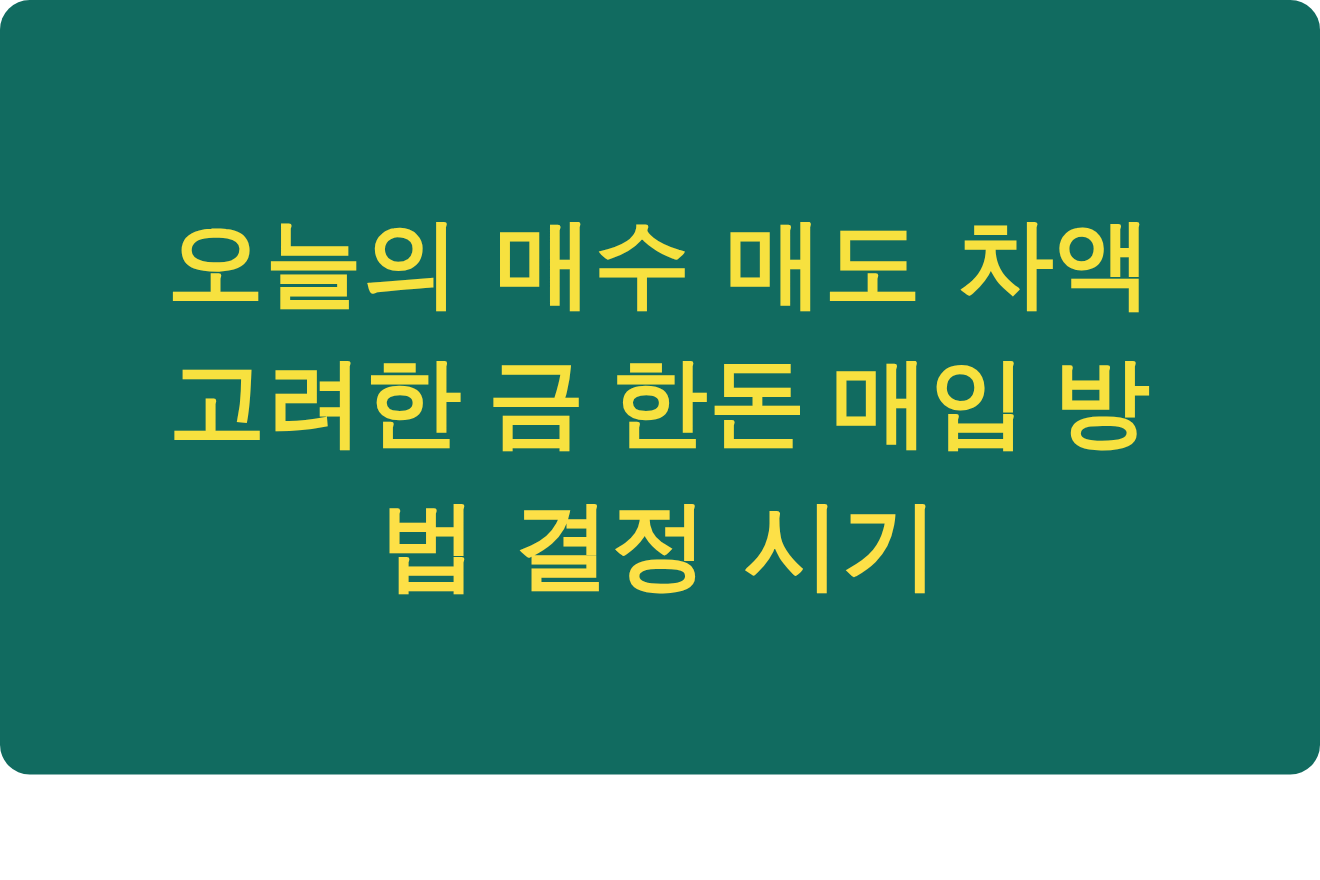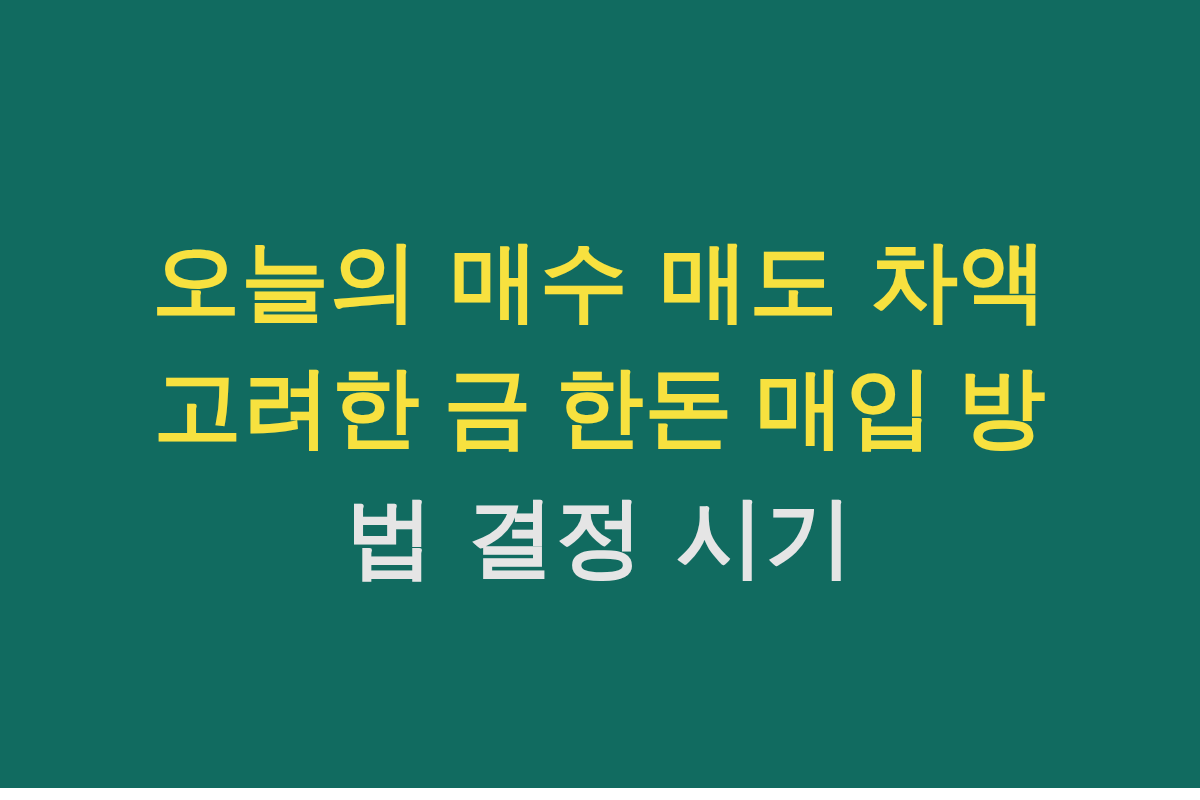--- a/index.html
+++ b/index.html
@@ -9,26 +9,27 @@
   body {
     width: 1200px;
     height: 800px;
     overflow: hidden;
     font-family: "Liberation Sans", "DejaVu Sans", sans-serif;
   }
 
   #banner {
     position: relative;
     width: 1200px;
-    height: 788px;
+    height: 704px;
     background: #116b60;
     display: flex;
     align-items: center;
     justify-content: center;
     box-sizing: border-box;
+    border-radius: 27px;
   }
 
   #title-block {
     width: 1010px;
     text-align: center;
     margin-top: 30px;
   }
 
   .title-line {
     display: block;
@@ -42,15 +43,15 @@
     text-rendering: geometricPrecision;
   }
 </style>
 </head>
 <body>
 
 <div id="banner" style="background: rgb(17, 107, 96);">
   <div id="title-block">
     <span class="title-line" style="color: rgb(247, 225, 63);">오늘의 매수 매도 차액</span>
     <span class="title-line" style="color: rgb(247, 225, 63); font-family: Liberation Serif, serif;">고려한 금 한돈 매입 방</span>
-    <span class="title-line" style="color: #e5e5e5;">법 결정 시기</span>
+    <span class="title-line" style="color: #fde047;">법 결정 시기</span>
   </div>
 </div>
 
 </body></html>

